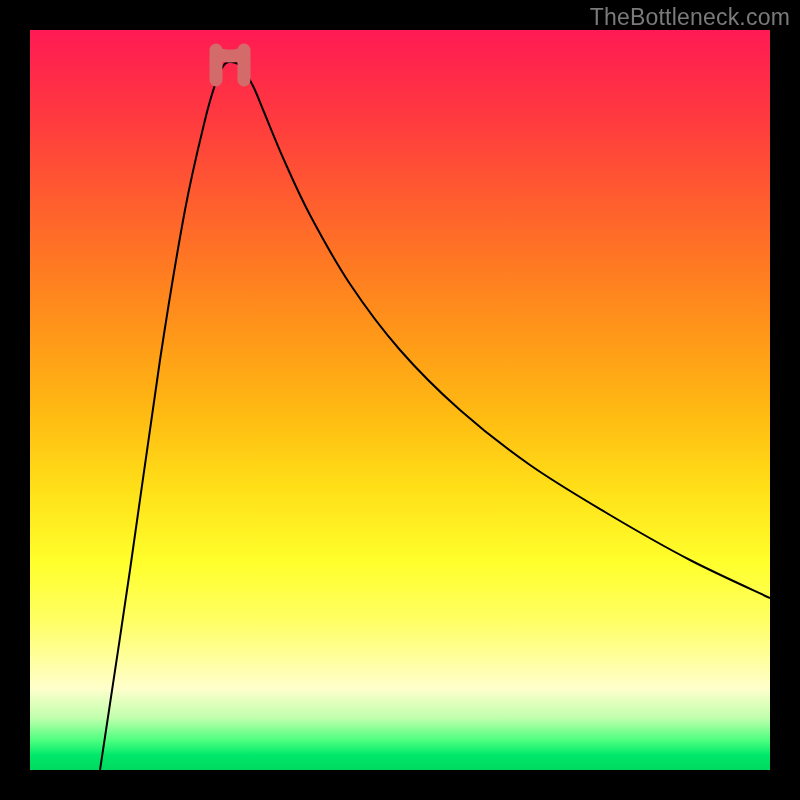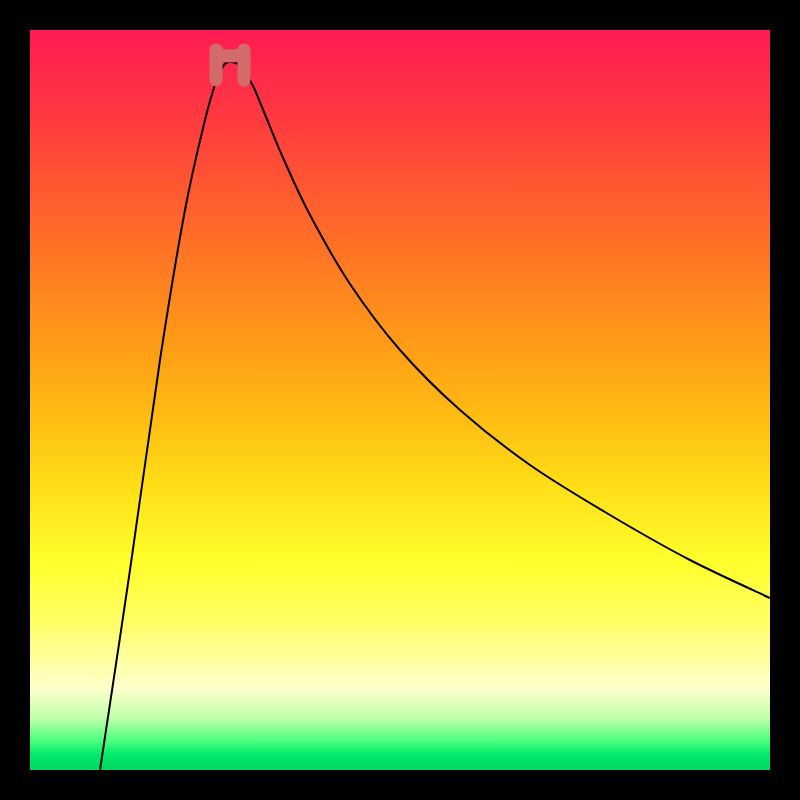--- a/index.html
+++ b/index.html
@@ -57,20 +57,21 @@
     left: 0;
     top: 0;
     width: 740px;
     height: 740px;
   }
 </style>
 </head>
 <body>
 
 <div class="frame">
+  <div class="watermark">TheBottleneck.com</div>
 
   <div class="plot-area">
     <svg class="curve" viewBox="0 0 740 740" preserveAspectRatio="none">
       <path fill="none" stroke="#000" stroke-width="2" d="M 70 740 C 75 706.6666666666666, 90 608.3333333333334, 100 540 C 110 471.6666666666667, 120.83333333333333 390, 130 330 C 139.16666666666666 270, 147.5 220, 155 180 C 162.5 140, 169.83333333333334 111.33333333333333, 175 90 C 180.16666666666666 68.66666666666667, 182.83333333333334 61.166666666666664, 186 52 C 189.16666666666666 42.833333333333336, 191.66666666666666 38.333333333333336, 194 35 C 196.33333333333334 31.666666666666668, 197.66666666666666 32.166666666666664, 200 32 C 202.33333333333334 31.833333333333332, 205.66666666666666 32.666666666666664, 208 34 C 210.33333333333334 35.333333333333336, 211.33333333333334 36, 214 40 C 216.66666666666666 44, 220.66666666666666 51, 224 58 C 227.33333333333334 65, 229 70, 234 82 C 239 94, 246.33333333333334 112.83333333333333, 254 130 C 261.6666666666667 147.16666666666666, 269 164.33333333333334, 280 185 C 291 205.66666666666666, 305 231.5, 320 254 C 335 276.5, 351.6666666666667 299, 370 320 C 388.3333333333333 341, 408.3333333333333 360.8333333333333, 430 380 C 451.6666666666667 399.1666666666667, 475 417.5, 500 435 C 525 452.5, 553.3333333333334 469.1666666666667, 580 485 C 606.6666666666666 500.8333333333333, 633.3333333333334 516.1666666666666, 660 530 C 686.6666666666666 543.8333333333334, 726.6666666666666 561.6666666666666, 740 568"></path>
       <path fill="none" stroke-linecap="round" stroke-linejoin="round" d="M 186 50
               L 186 20
               Q 186 26 200 26
               Q 214 26 214 20
               L 214 50" stroke="#d36b6b" stroke-width="13"></path>
     </svg>

